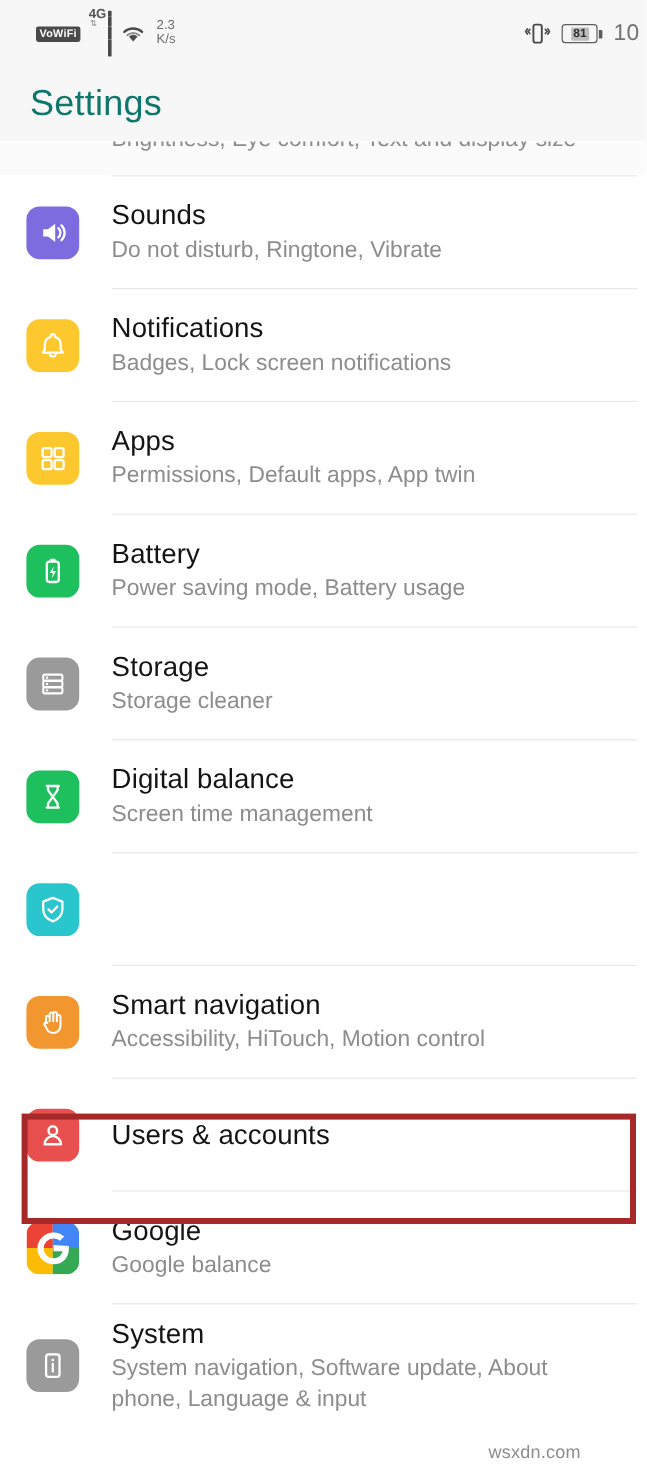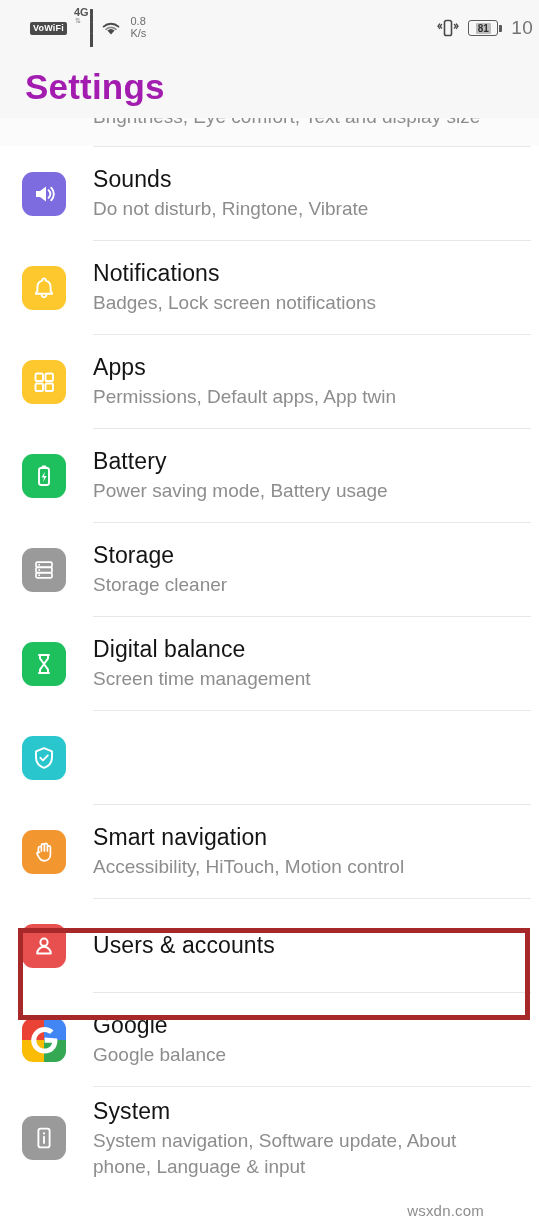--- a/index.html
+++ b/index.html
@@ -46,21 +46,21 @@
   }
   .batt-body span { background: #bdbdbd; color: #2f2f2f; padding: 0 2px; border-radius: 1px; line-height: 11px; }
   .batt-tip { width: 3px; height: 7px; background: #5c5c5c; border-radius: 0 1px 1px 0; margin-left: 1px; }
   .clock { font-size: 19px; color: #737373; letter-spacing: .3px; }
 
   
   .titlebar {
     position: absolute; top: 56px; left: 0; width: 539px; height: 62px;
     background: #f7f7f7; display: flex; align-items: center; padding-left: 25px;
   }
-  .titlebar h1 { font-size: 35px; font-weight: bold; color: #a21caf; letter-spacing: .2px; }
+  .titlebar h1 { font-size: 30px; font-weight: normal; color: #0f766e; letter-spacing: .2px; }
 
   
   .list { position: absolute; top: 118px; left: 0; width: 539px; background: #fff; }
   .clipped {
     height: 28px; overflow: hidden; position: relative;
     padding-left: 93px; background: #fbfbfb;
   }
   .clipped .sub { font-size: 19px; color: #8d8d8d; position: absolute; top: -12px; left: 93px; white-space: nowrap; }
 
   .row {
@@ -103,21 +103,21 @@
           <i></i>
       </div>
       <div class="wifi">
         <svg width="20" height="15" viewBox="0 0 20 15">
           <path d="M10 13.6 L6.4 9.4 a5.6 5.6 0 0 1 7.2 0 Z" fill="#4a4a4a"></path>
           <path d="M2.6 5.6 a11 11 0 0 1 14.8 0" stroke="#4a4a4a" stroke-width="1.9" fill="none" stroke-linecap="round"></path>
           <path d="M5 8.3 a7.6 7.6 0 0 1 10 0" stroke="#8d8d8d" stroke-width="1.7" fill="none" stroke-linecap="round"></path>
         </svg>
       </div>
       <div class="speed">
-        <span>0.8</span>
+        <span>2.3</span>
         <span>K/s</span>
       </div>
     </div>
     <div class="sb-right">
       <div class="vibrate">
         <svg width="22" height="20" viewBox="0 0 22 20">
           <rect x="7.5" y="2.5" width="7" height="15" rx="1.8" stroke="#4a4a4a" stroke-width="1.6" fill="none"></rect>
           <path d="M4.6 6.5 L3 8.2 L4.6 10 M2.6 6 L1 8.2 L2.6 10.5" stroke="#4a4a4a" stroke-width="1.3" fill="none" stroke-linecap="round"></path>
           <path d="M17.4 6.5 L19 8.2 L17.4 10 M19.4 6 L21 8.2 L19.4 10.5" stroke="#4a4a4a" stroke-width="1.3" fill="none" stroke-linecap="round"></path>
         </svg>

